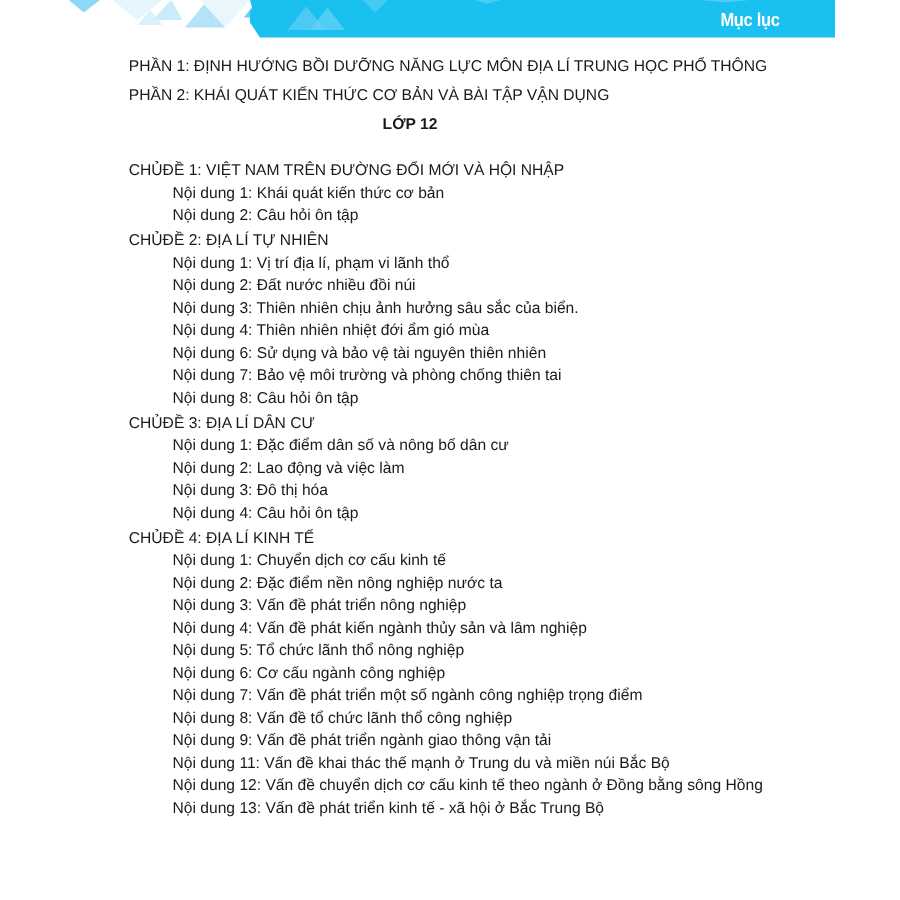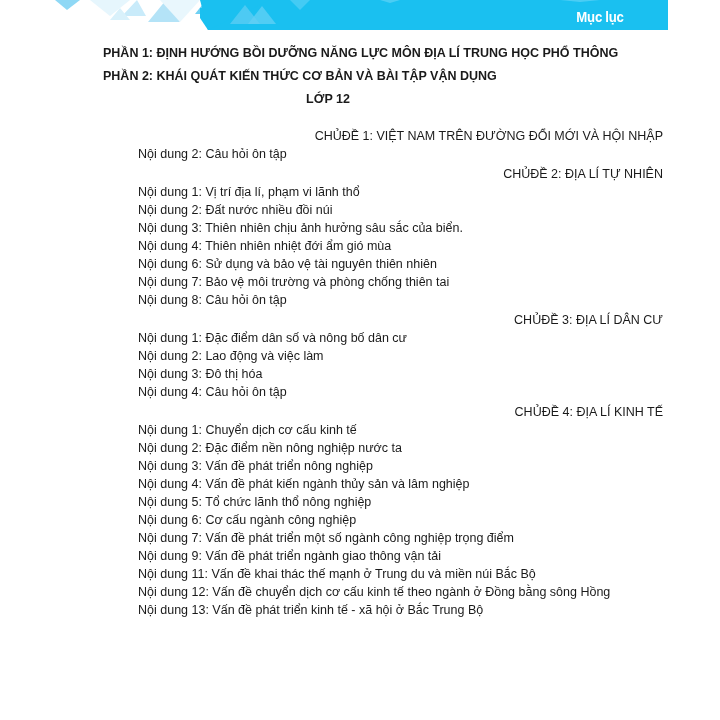--- a/index.html
+++ b/index.html
@@ -18,31 +18,30 @@
       position: absolute; left: 560px; top: 8px; width: 80px;
       color: #ffffff; font-size: 15px; font-weight: bold;
       letter-spacing: -0.3px; text-align: center;
       font-family: "Liberation Sans", sans-serif;
       transform: scaleX(0.88);
     }
     .content {
       position: absolute; left: 103px; top: 45px; width: 560px;
     }
     .part {
-      font-size: 12.5px; font-weight: bold; height: 23px; line-height: 17px;
+      font-size: 12.5px; font-weight: normal; height: 23px; line-height: 17px;
       white-space: nowrap;
     }
     .grade {
       font-size: 12.5px; font-weight: bold; text-align: center;
       width: 450px; height: 22px; line-height: 16px; margin-bottom: 14px;
     }
     .topic {
       font-size: 12.5px; height: 18px; line-height: 18px; white-space: nowrap;
       margin-top: 2px;
-      text-align: right;
     }
     .item {
       font-size: 12.5px; height: 18px; line-height: 18px; white-space: nowrap;
       padding-left: 35px;
     }
   </style>
 </head>
 <body>
 
 <div class="header-band">
@@ -70,20 +69,21 @@
   <div class="header-title">Mục lục</div>
 </div>
 
 <div class="content">
   <div class="part">PHẦN 1: ĐỊNH HƯỚNG BỒI DƯỠNG NĂNG LỰC MÔN ĐỊA LÍ TRUNG HỌC PHỔ THÔNG</div>
   <div class="part">PHẦN 2: KHÁI QUÁT KIẾN THỨC CƠ BẢN VÀ BÀI TẬP VẬN DỤNG</div>
   <div class="grade">LỚP 12</div>
 
   <div>
     <div class="topic">CHỦĐỀ 1: VIỆT NAM TRÊN ĐƯỜNG ĐỔI MỚI VÀ HỘI NHẬP</div>
+    <div class="item">Nội dung 1: Khái quát kiến thức cơ bản</div>
     <div class="item">Nội dung 2: Câu hỏi ôn tập</div>
   </div>
 
   <div>
     <div class="topic">CHỦĐỀ 2: ĐỊA LÍ TỰ NHIÊN</div>
     <div class="item">Nội dung 1: Vị trí địa lí, phạm vi lãnh thổ</div>
     <div class="item">Nội dung 2: Đất nước nhiều đồi núi</div>
     <div class="item">Nội dung 3: Thiên nhiên chịu ảnh hưởng sâu sắc của biển.</div>
     <div class="item">Nội dung 4: Thiên nhiên nhiệt đới ẩm gió mùa</div>
     <div class="item">Nội dung 6: Sử dụng và bảo vệ tài nguyên thiên nhiên</div>
@@ -101,18 +101,19 @@
 
   <div>
     <div class="topic">CHỦĐỀ 4: ĐỊA LÍ KINH TẾ</div>
     <div class="item">Nội dung 1: Chuyển dịch cơ cấu kinh tế</div>
     <div class="item">Nội dung 2: Đặc điểm nền nông nghiệp nước ta</div>
     <div class="item">Nội dung 3: Vấn đề phát triển nông nghiệp</div>
     <div class="item">Nội dung 4: Vấn đề phát kiến ngành thủy sản và lâm nghiệp</div>
     <div class="item">Nội dung 5: Tổ chức lãnh thổ nông nghiệp</div>
     <div class="item">Nội dung 6: Cơ cấu ngành công nghiệp</div>
     <div class="item">Nội dung 7: Vấn đề phát triển một số ngành công nghiệp trọng điểm</div>
+    <div class="item">Nội dung 8: Vấn đề tổ chức lãnh thổ công nghiệp</div>
     <div class="item">Nội dung 9: Vấn đề phát triển ngành giao thông vận tải</div>
     <div class="item">Nội dung 11: Vấn đề khai thác thế mạnh ở Trung du và miền núi Bắc Bộ</div>
     <div class="item">Nội dung 12: Vấn đề chuyển dịch cơ cấu kinh tế theo ngành ở Đồng bằng sông Hồng</div>
     <div class="item">Nội dung 13: Vấn đề phát triển kinh tế - xã hội ở Bắc Trung Bộ</div>
   </div>
 </div>
 
 </body></html>

